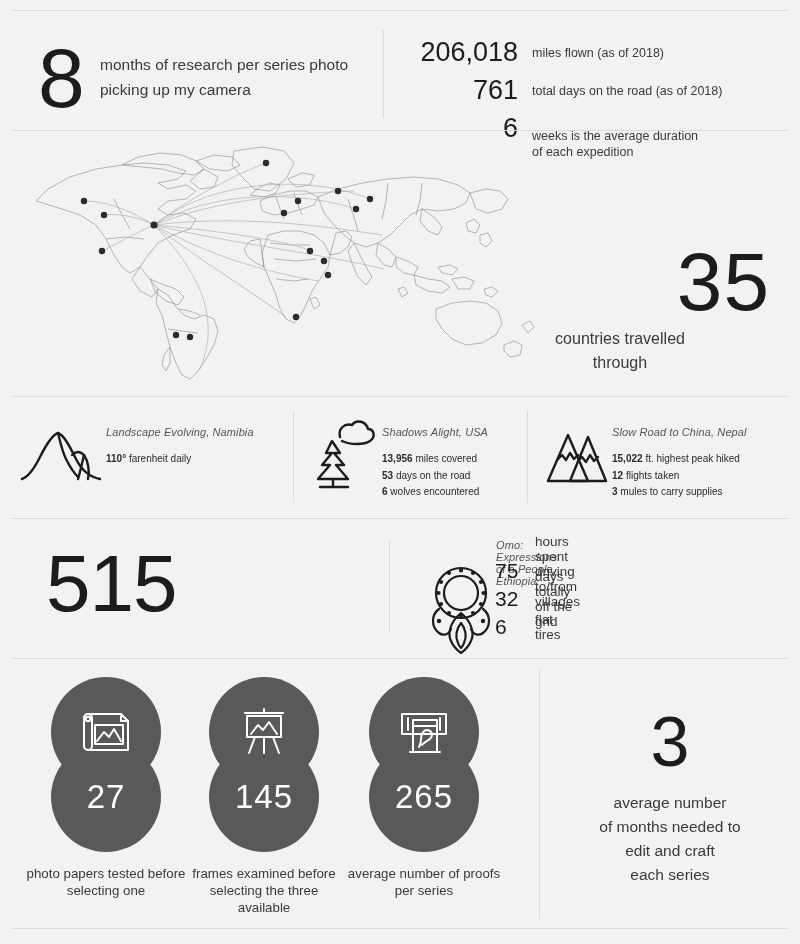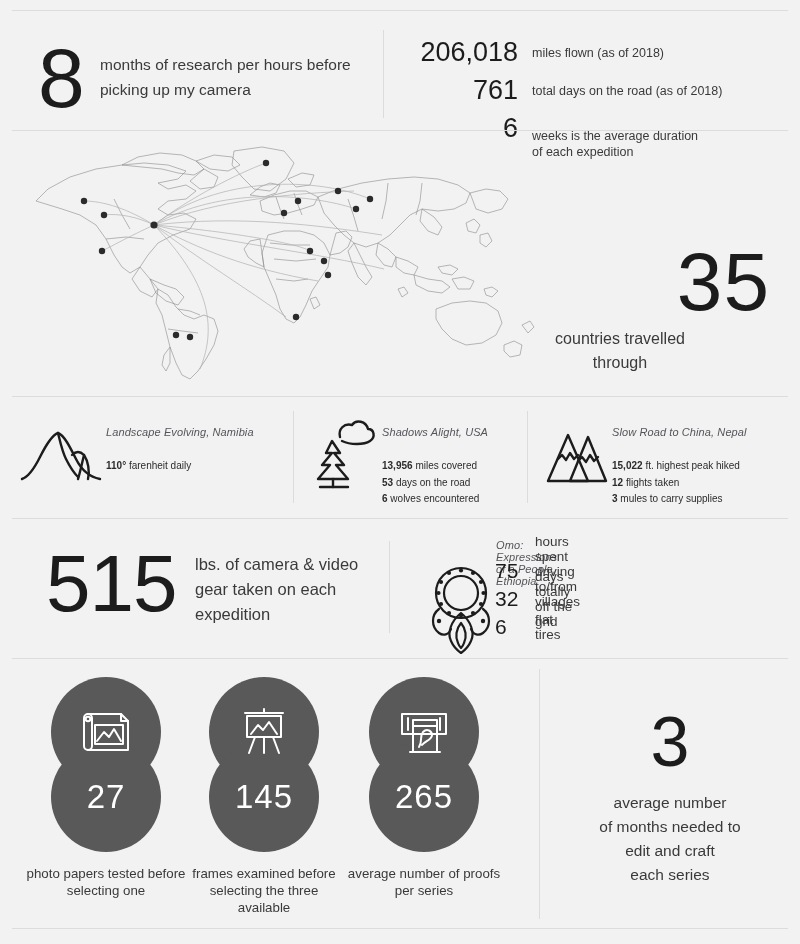--- a/index.html
+++ b/index.html
@@ -56,21 +56,21 @@
   }
 
   
   #sec3{position:absolute;left:0;top:397px;width:800px;height:120px;}
   .exp{position:absolute;top:18px;display:flex;align-items:flex-start;}
   .expicon{width:88px;height:78px;flex:none;}
   .expicon svg{width:100%;height:100%;display:block;}
   .exptxt{padding-top:10px;}
   .exptitle{
     font-style:italic;font-size:11px;line-height:14px;color:#55545a;
-    margin-bottom:19px;letter-spacing:0.1px;text-align:center;
+    margin-bottom:12px;letter-spacing:0.1px;text-align:center;
   }
   .expline{font-size:10px;line-height:16.5px;color:#2b2b2b;}
   .expline b{font-weight:700;}
   .exptail{display:block;padding-left:14px;}
 
   
   #sec4{position:absolute;left:0;top:519px;width:800px;height:138px;}
   .big515{
     position:absolute;left:46px;top:22px;
     font-size:80px;line-height:86px;font-weight:200;color:#1c1c1c;
@@ -130,21 +130,21 @@
 </style>
 </head>
 <body>
 
 <div class="page">
 
   <div class="hr" style="top:10px;"></div>
 
   <div id="sec1">
     <div class="big8">8</div>
-    <div class="s1text">months of research per hours before picking up my camera</div>
+    <div class="s1text">months of research per series photo picking up my camera</div>
 
     <div class="vr" style="left:383px;top:16px;height:88px;"></div>
 
     <div class="statlist">
       <div class="statrow">
         <div class="statnum">206,018</div>
         <div class="statlbl">miles flown (as of 2018)</div>
       </div>
       <div class="statrow">
         <div class="statnum">761</div>
@@ -349,21 +349,20 @@
           <span>mules to carry supplies</span>
         </div>
       </div>
     </div>
   </div>
 
   <div class="hr" style="top:518px;"></div>
 
   <div id="sec4">
     <div class="big515">515</div>
-    <div class="lbl515">lbs. of camera &amp; video gear taken on each expedition</div>
 
     <div class="vr" style="left:389px;top:22px;height:92px;"></div>
 
     <div class="omowrap">
       <div class="omoicon">
         <svg viewBox="0 0 72 92" xmlns="http://www.w3.org/2000/svg">
           <g fill="none" stroke="#1c1c1c" stroke-width="2.2" stroke-linecap="round" stroke-linejoin="round">
             <circle cx="36" cy="30" r="25"></circle>
             <circle cx="36" cy="30" r="17"></circle>
             <g stroke-width="1.6">

